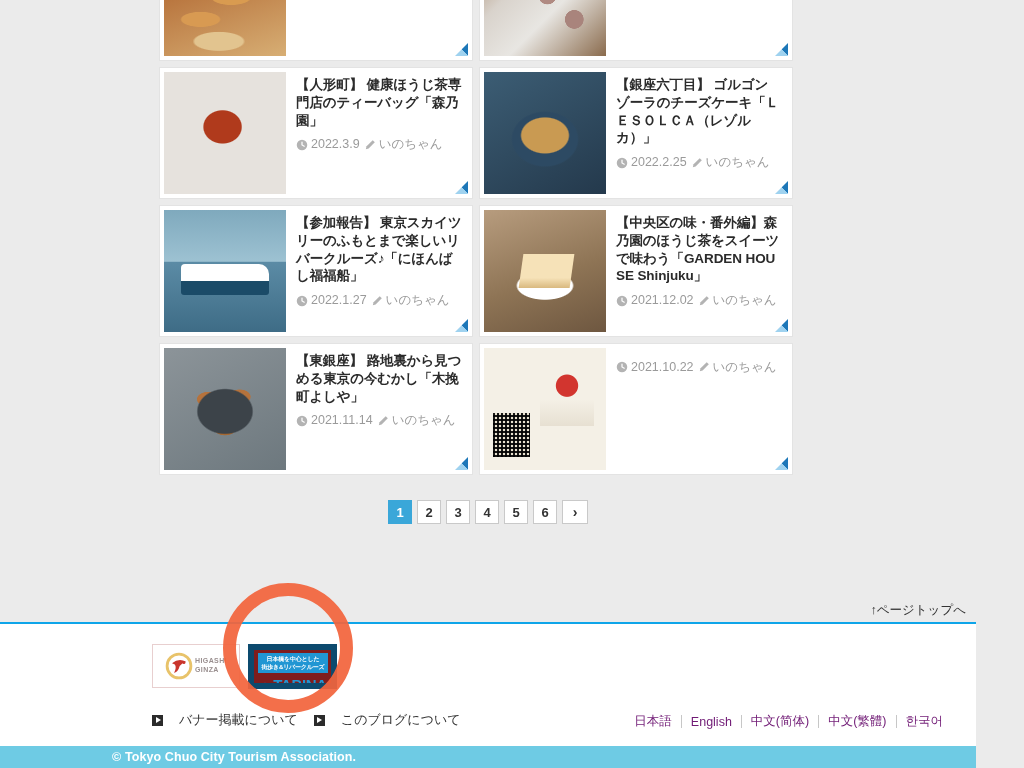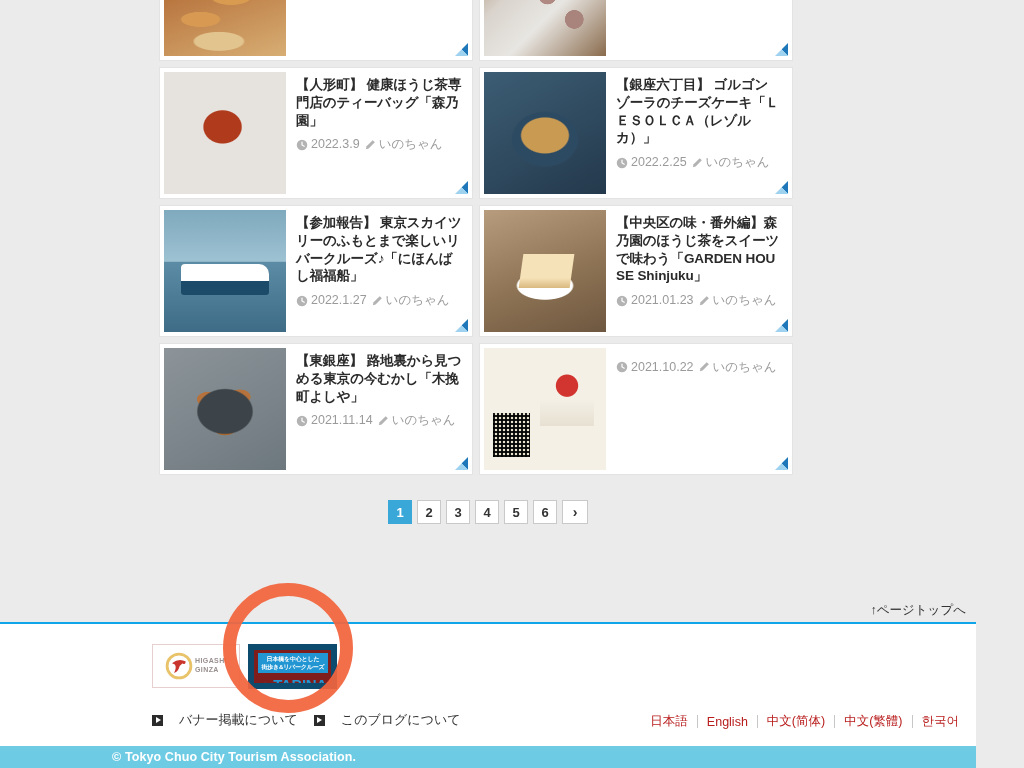--- a/index.html
+++ b/index.html
@@ -294,26 +294,26 @@
     width: 0; height: 0;
     border-left: 5px solid #fff;
     border-top: 3.5px solid transparent;
     border-bottom: 3.5px solid transparent;
     margin-left: 1px;
   }
 
   
   .lang-bar {
     position: absolute;
-    right: 8px;
+    right: 24px;
     bottom: 16px;
     display: flex;
     align-items: center;
     font-size: 12.5px;
-    color: #b91c1c;
+    color: #701a75;
   }
 
   .lang-item { padding: 0 9px; cursor: pointer; white-space: nowrap; }
   .lang-sep { width: 1px; height: 13px; background: #c7c7c7; }
 
   
   .copyright-bar {
     height: 22px;
     background: #6ecbe4;
     flex: 0 0 22px;
@@ -531,21 +531,21 @@
           <div class="card-body">
             <div class="card-title">【中央区の味・番外編】森乃園のほうじ茶をスイーツで味わう「GARDEN HOUSE Shinjuku」</div>
             <div class="card-meta">
               <span class="meta-item">
                 <span class="icon-clock">
                   <svg viewBox="0 0 16 16" width="12" height="12" aria-hidden="true">
                     <circle cx="8" cy="8" r="7" fill="#b3b3b3"></circle>
                     <path d="M8 4 L8 8 L11 9.6" stroke="#fff" stroke-width="1.6" fill="none" stroke-linecap="round"></path>
                   </svg>
                 </span>
-                <span>2021.01.23</span>
+                <span>2021.12.02</span>
               </span>
               <span class="meta-item">
                 <span class="icon-pencil">
                   <svg viewBox="0 0 16 16" width="12" height="12" aria-hidden="true">
                     <path d="M11.6 1.6 L14.4 4.4 L6.2 12.6 L2.4 13.6 L3.4 9.8 Z" fill="#b3b3b3"></path>
                   </svg>
                 </span>
                 <span>いのちゃん</span>
               </span>
             </div>

